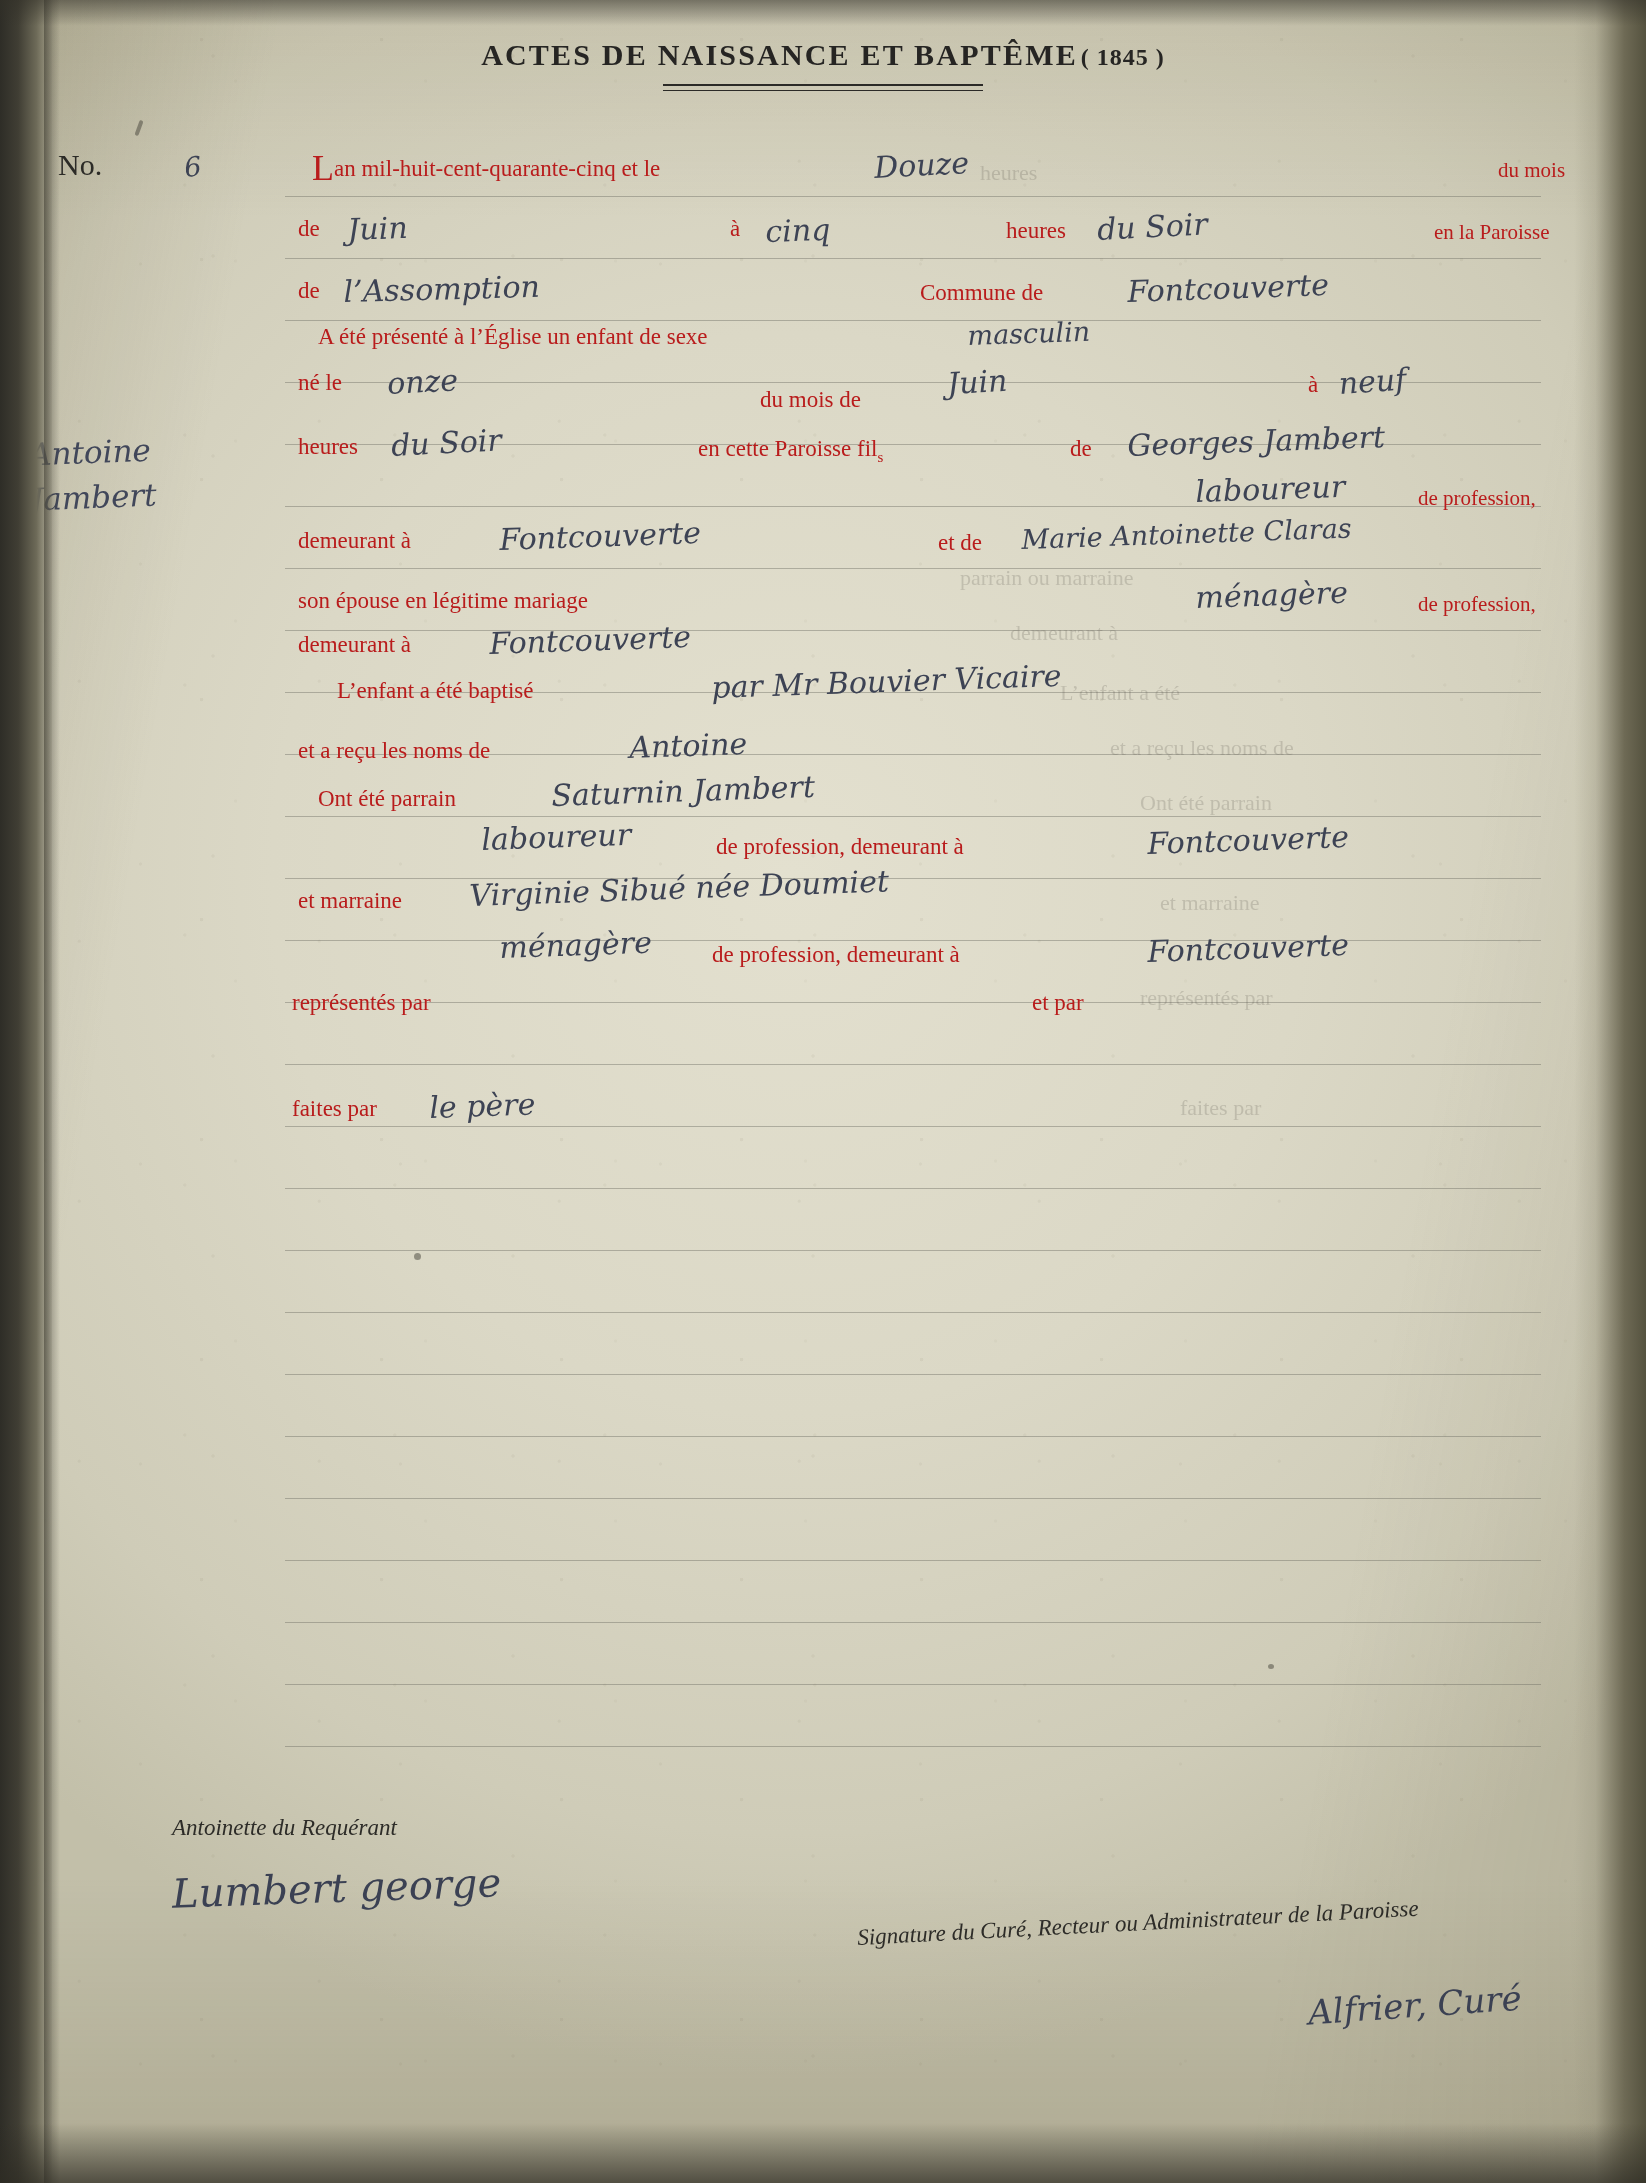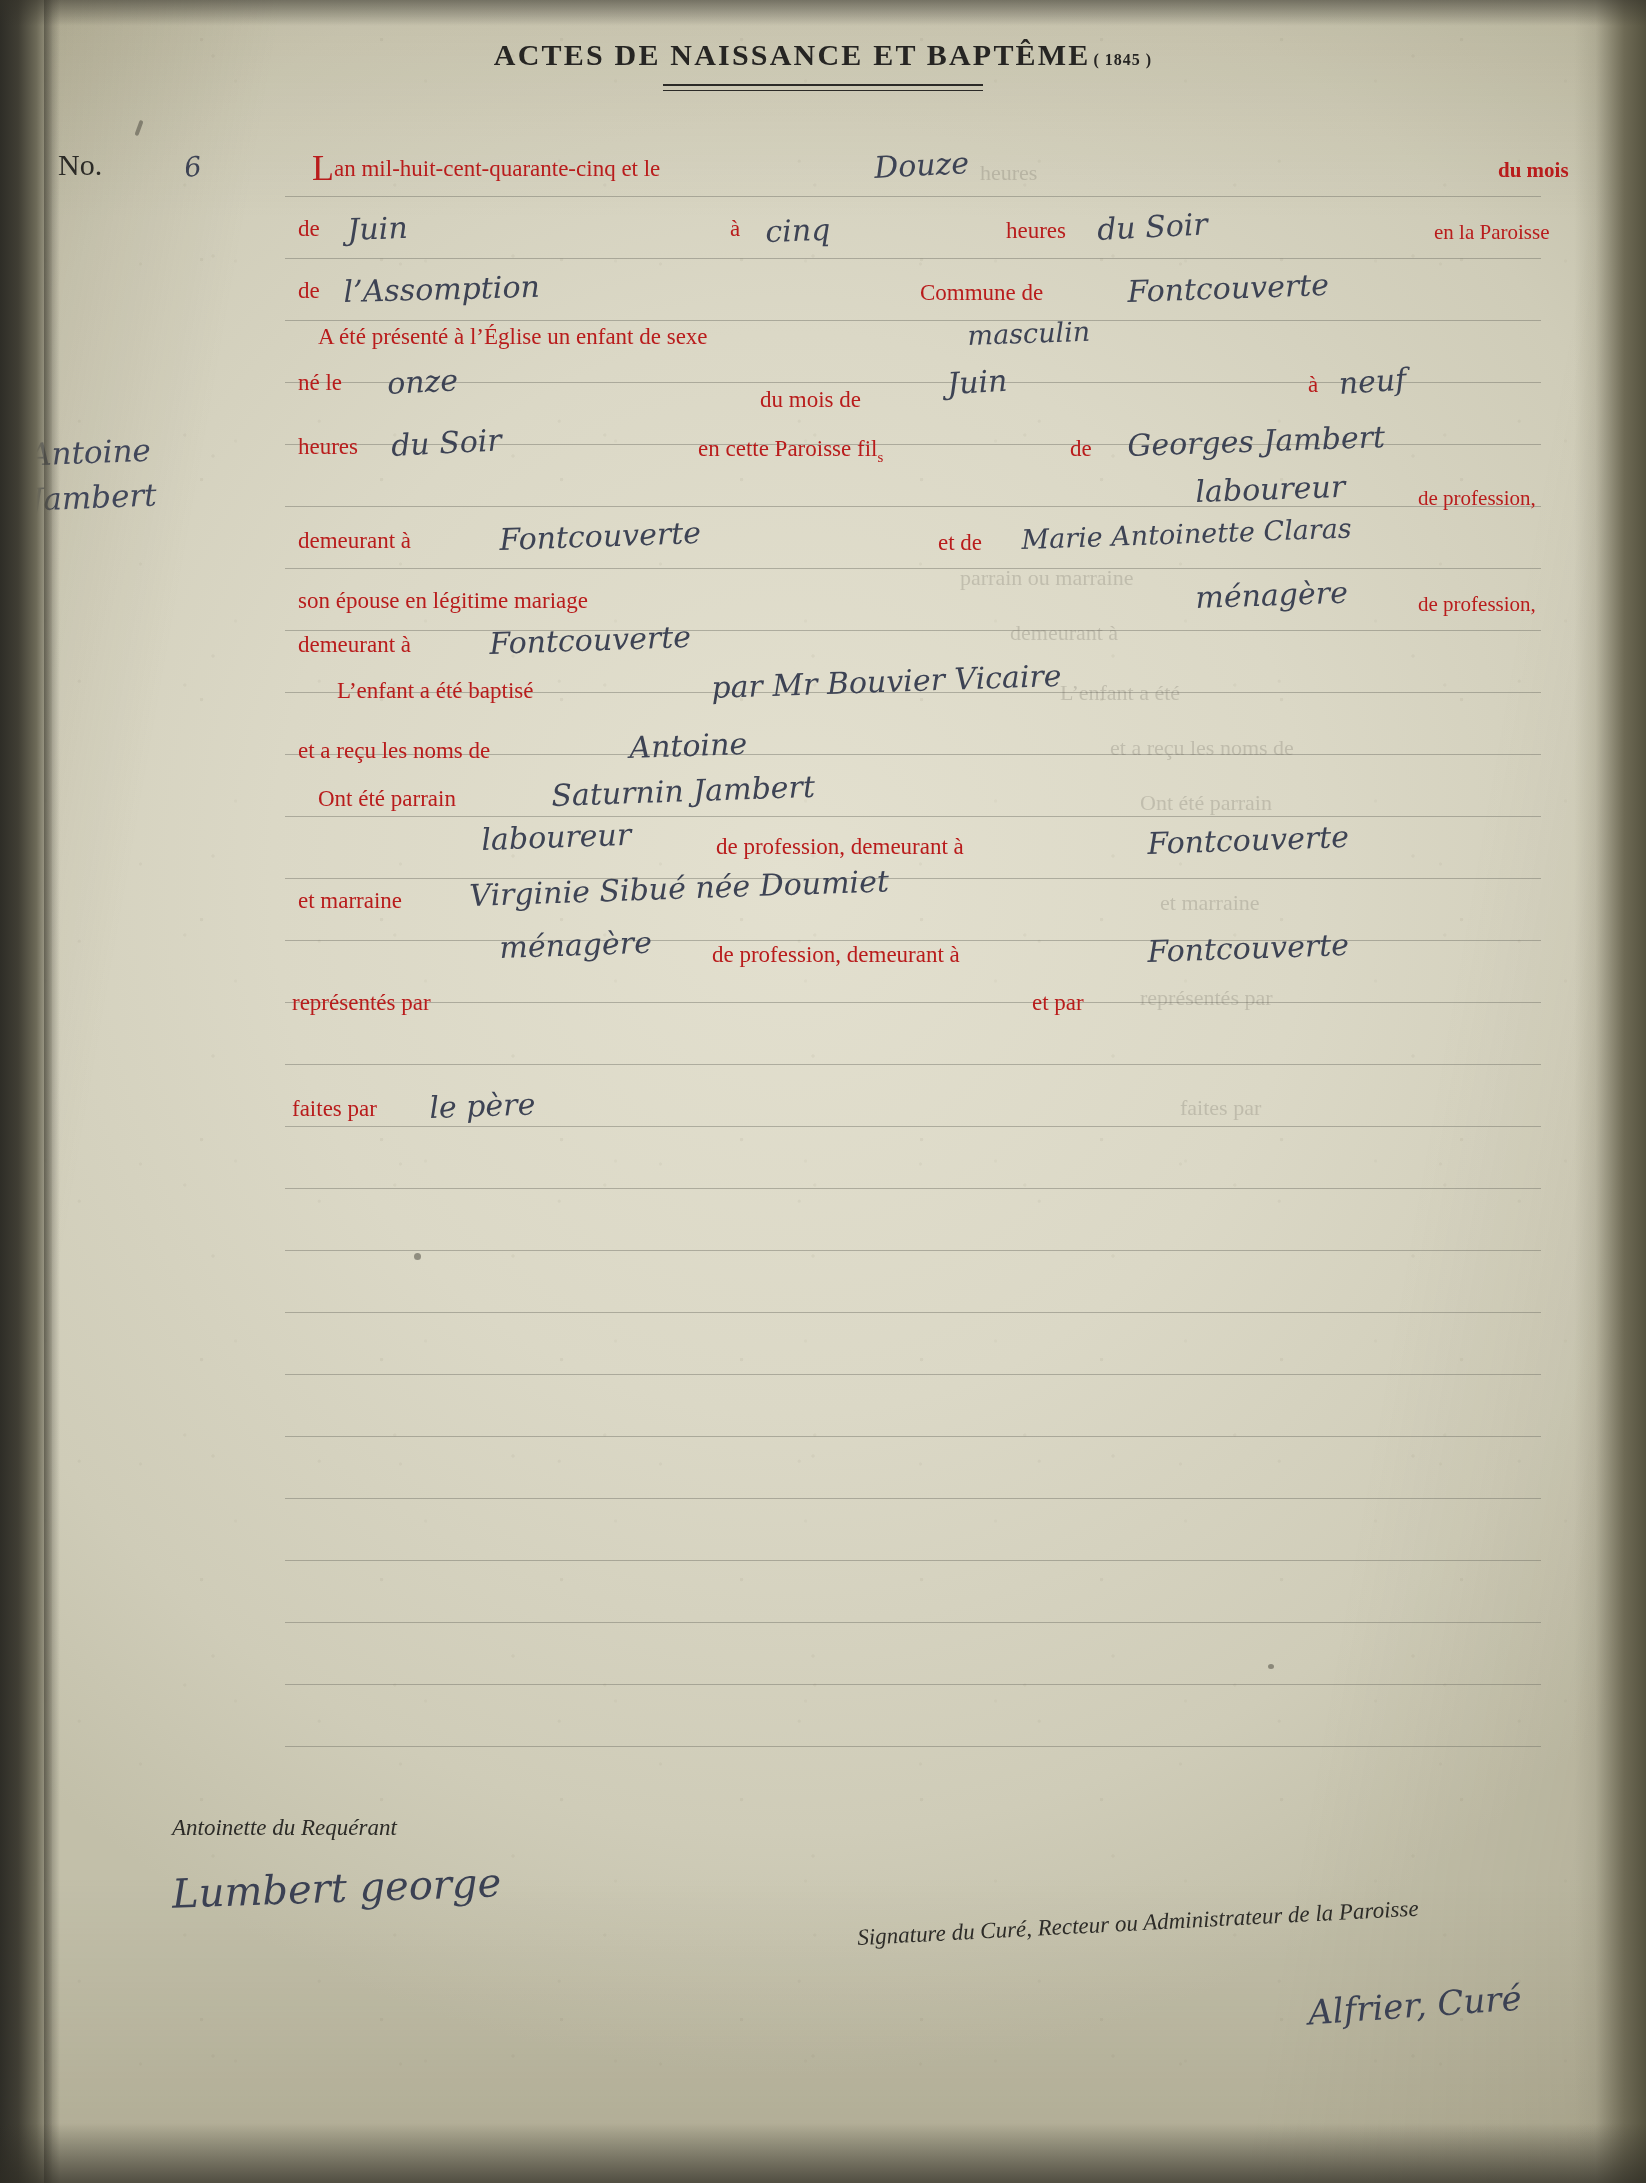--- a/index.html
+++ b/index.html
@@ -96,21 +96,21 @@
     left: 0; right: 0;
     text-align: center;
     font-family: "Liberation Serif", serif;
     font-weight: bold;
     font-size: 30px;
     letter-spacing: 2.2px;
     color: #262523;
     white-space: nowrap;
   }
   .header-title .year {
-    font-size: 16px;
+    font-size: 24px;
     letter-spacing: 1px;
     margin-left: 3px;
     font-weight: bold;
   }
   .header-rule {
     position: absolute;
     top: 84px;
     left: 50%;
     transform: translateX(-50%);
     width: 320px;
@@ -258,21 +258,21 @@
 
   <div class="margin-name" style="top:430px; left:30px;">
     <div>Antoine</div>
     <div>Jambert</div>
   </div>
 
   <div class="pt" style="top:152px; left:312px;">
     <span class="dropcap">L</span><span>an mil-huit-cent-quarante-cinq et le</span>
   </div>
   <div class="hw lg" style="top:150px; left:875px; transform:rotate(-3deg);">Douze</div>
-  <div class="pt small" style="top:158px; left:1498px;font-weight:bold;">du mois</div>
+  <div class="pt small" style="top:158px; left:1498px;">du mois</div>
 
   <div class="pt" style="top:216px; left:298px;">de</div>
   <div class="hw lg" style="top:212px; left:348px; transform:rotate(-2deg);">Juin</div>
   <div class="pt" style="top:216px; left:730px;">à</div>
   <div class="hw lg" style="top:214px; left:766px; transform:rotate(-2deg);">cinq</div>
   <div class="pt" style="top:218px; left:1006px;">heures</div>
   <div class="hw lg" style="top:212px; left:1098px; transform:rotate(-3deg);">du Soir</div>
   <div class="pt small" style="top:220px; left:1434px;">en la Paroisse</div>
 
   <div class="pt" style="top:278px; left:298px;">de</div>

